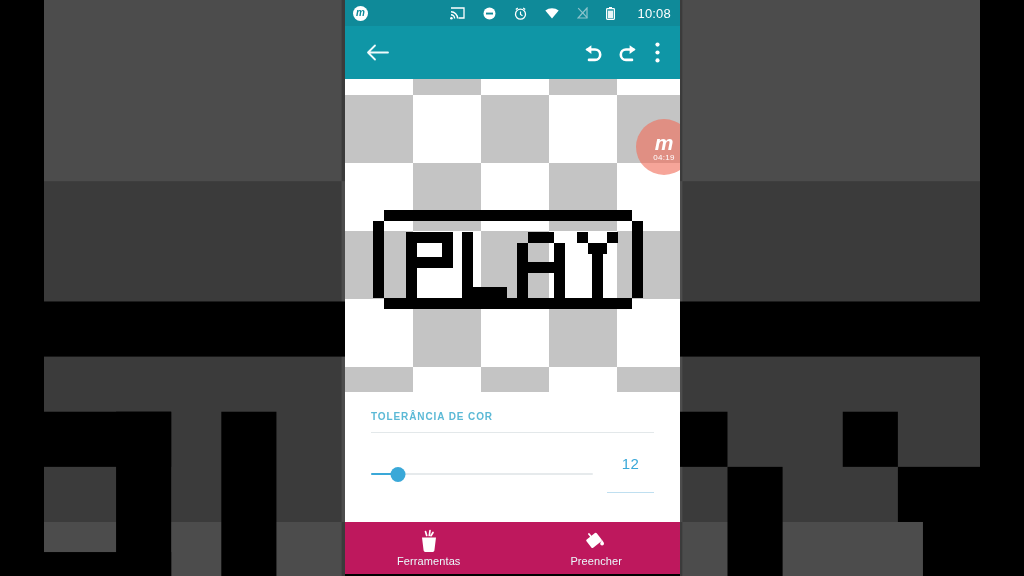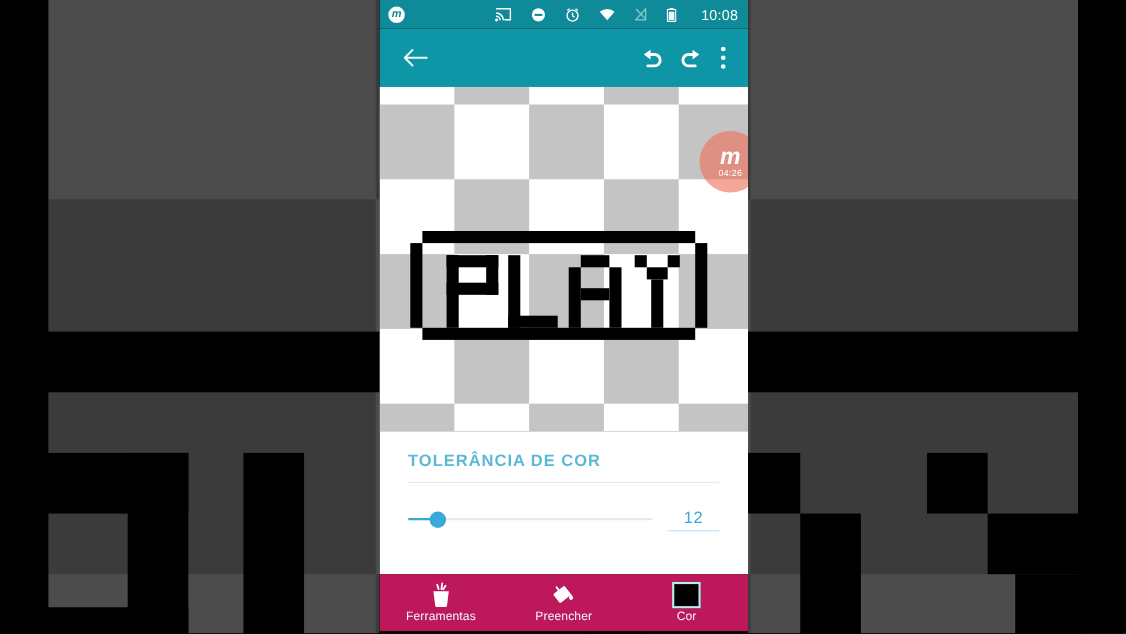--- a/index.html
+++ b/index.html
@@ -114,21 +114,21 @@
 
   
   .panel {
     position:relative;
     background:#ffffff;
     height:130px;
     padding:0 26px;
   }
   .panel-title {
     padding-top:19px;
-    font-size:15px;
+    font-size:10px;
     font-weight:bold;
     letter-spacing:.9px;
     color:#5bb9d6;
   }
   .panel-rule {
     margin-top:10px;
     height:1px;
     background:#e3e8ea;
   }
   .slider-row {
@@ -155,21 +155,21 @@
     width:15px; height:15px; border-radius:50%;
     background:#3aa8d8;
     transform:translateX(-50%);
   }
   .value-box {
     width:47px; text-align:center;
     cursor:text;
   }
   .value-num {
     font-size:15px; color:#3aa8d8; letter-spacing:.5px;
-    padding-bottom:3px;
+    padding-bottom:20px;
   }
   .value-underline { height:1px; background:#bfdff0; }
 
   
   .tabbar {
     position:relative;
     height:52px;
     background:#be185d;
     display:flex;
   }
@@ -360,21 +360,21 @@
           <rect x="183" y="183" width="26" height="11"></rect>
 
           <rect x="232" y="153" width="11" height="11"></rect>
           <rect x="262" y="153" width="11" height="11"></rect>
           <rect x="243" y="164" width="19" height="11"></rect>
           <rect x="247" y="175" width="11" height="44"></rect>
         </g>
       </svg>
       <div class="rec-watermark">
         <div class="m">m</div>
-        <div class="t">04:26</div>
+        <div class="t">04:19</div>
       </div>
     </div>
 
     <div class="panel">
       <div class="panel-title">TOLERÂNCIA DE COR</div>
       <div class="panel-rule"></div>
       <div class="slider-row">
         <div class="slider">
           <div class="track"></div>
           <div class="fill" id="sliderFill" style="width: 12%;"></div>
@@ -402,26 +402,20 @@
           <svg width="24" height="24" viewBox="0 0 24 24">
             <g transform="rotate(-38 11 11)">
               <rect x="3.5" y="5.5" width="13" height="10.5" rx="1.3" fill="#fff"></rect>
               <path d="M10 2.5v3.5" stroke="#fff" stroke-width="1.7" fill="none" stroke-linecap="round"></path>
             </g>
             <path d="M20 14.5c0 1.1-.8 2-1.9 2s-1.9-.9-1.9-2 1.9-3.6 1.9-3.6 1.9 2.5 1.9 3.6z" fill="#fff"></path>
           </svg>
         </div>
         <div class="lbl">Preencher</div>
       </div>
-      <div class="tab">
-        <div class="ico">
-          <div class="swatch" style="background: rgb(0, 0, 0);"></div>
-        </div>
-        <div class="lbl">Cor</div>
-      </div>
     </div>
 
     <div class="navbar">
       
       
     </div>
 
   </div>
 </div>
 

